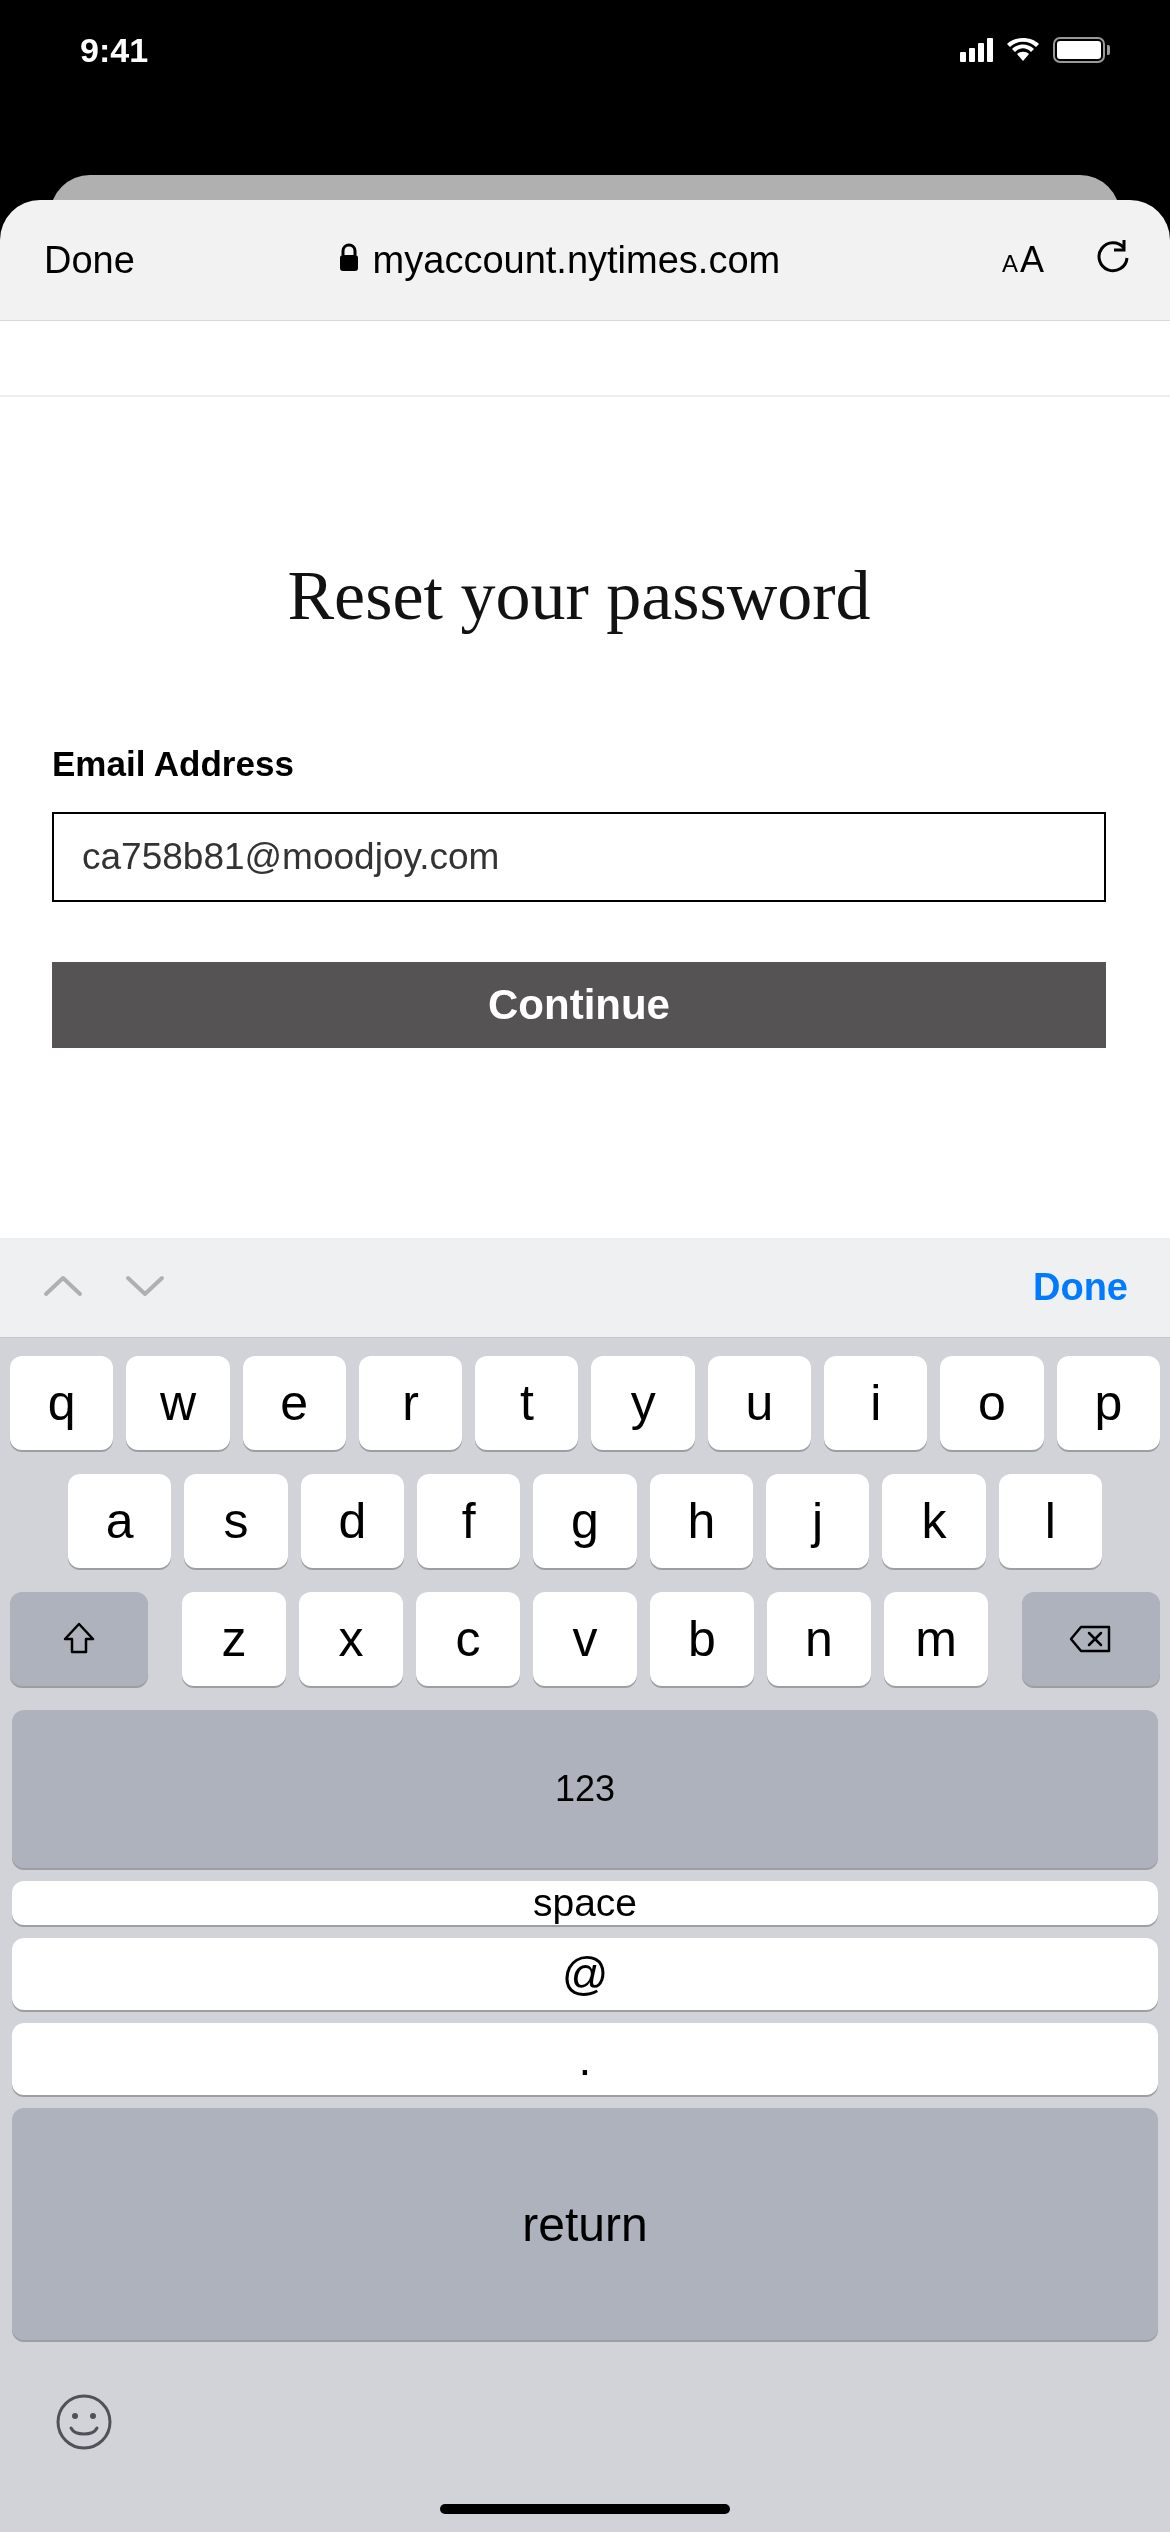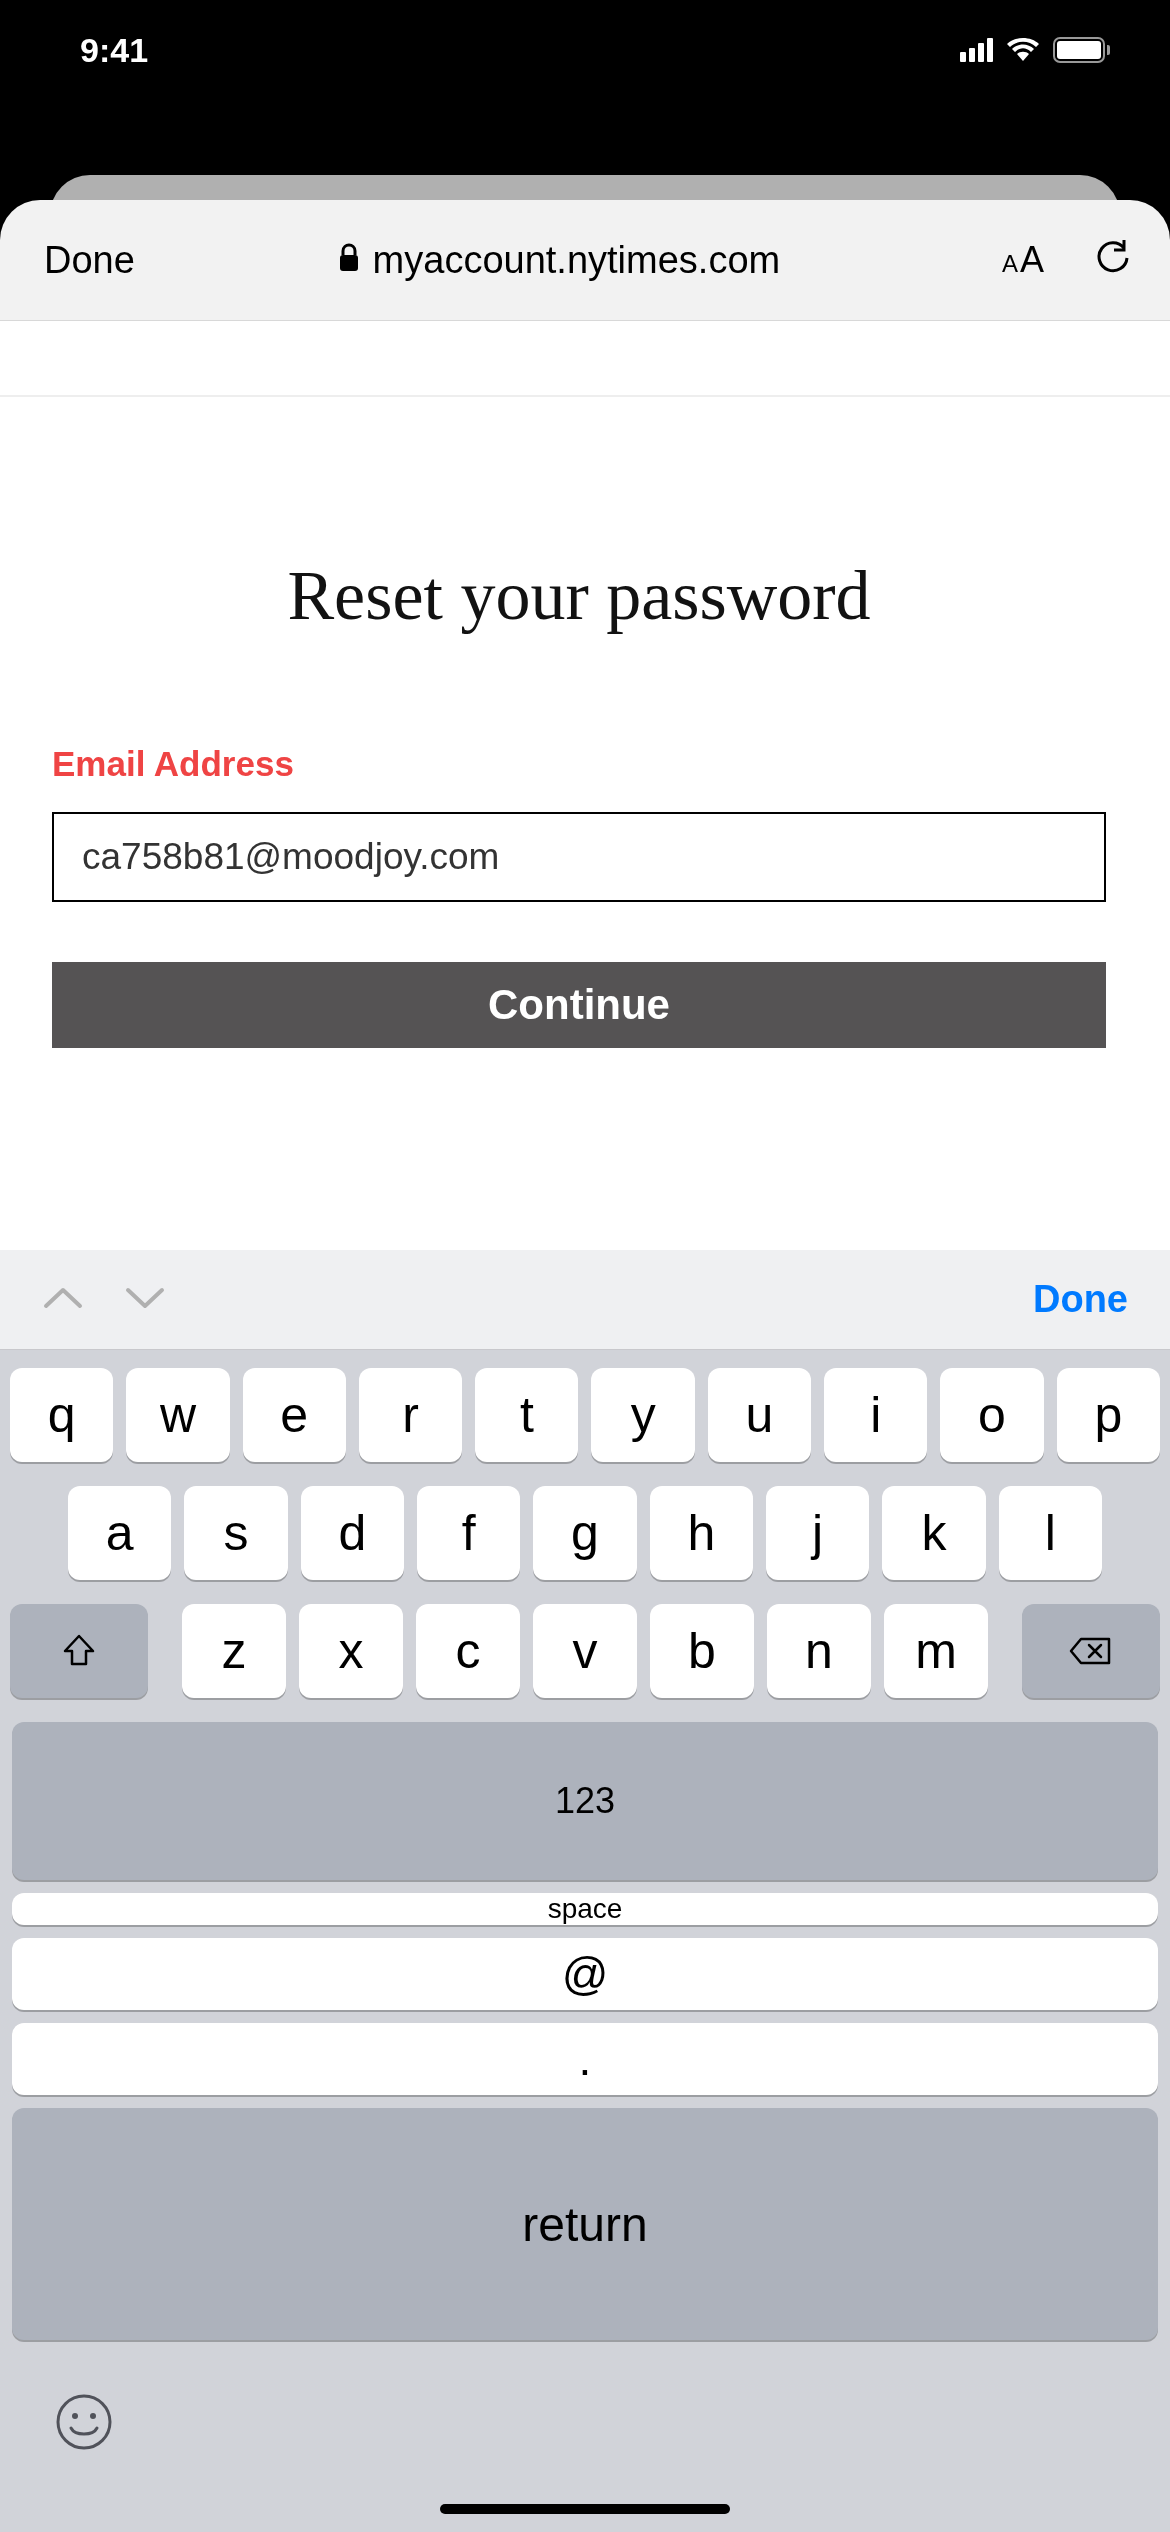--- a/index.html
+++ b/index.html
@@ -177,21 +177,21 @@
       font-family: -apple-system, Helvetica, sans-serif;
       font-size: 37px;
       color: #333;
       text-align: center;
       margin-top: 70px;
       font-weight: 400;
     }
     .field-label {
       font-size: 35px;
       font-weight: 700;
-      color: #ef4444;
+      color: #000000;
       margin-top: 110px;
     }
     .email-input {
       width: 100%;
       height: 90px;
       border: 2px solid #000;
       font-size: 37px;
       padding: 0 28px;
       margin-top: 28px;
       font-family: -apple-system, Helvetica, sans-serif;
@@ -275,21 +275,21 @@
     .key.shift { flex: 0 0 138px; }
     .key.backspace { flex: 0 0 138px; }
     .kb-row4 {
       display: flex;
       gap: 13px;
       margin-bottom: 24px;
       padding: 0 2px;
       flex-direction: column;
     }
     .key.k123 { flex: 0 0 158px; font-size: 36px; }
-    .key.space { flex: 1; font-size: 28px; }
+    .key.space { flex: 1; font-size: 39px; }
     .key.at { flex: 0 0 72px; font-size: 46px; }
     .key.dot { flex: 0 0 72px; font-size: 46px; }
     .key.return { flex: 0 0 232px; font-size: 48px; background:#adb2bc; }
     .kb-bottom {
       height: 160px;
       display: flex;
       align-items: flex-start;
       padding: 20px 54px 0 54px;
     }
     .emoji-btn svg {

